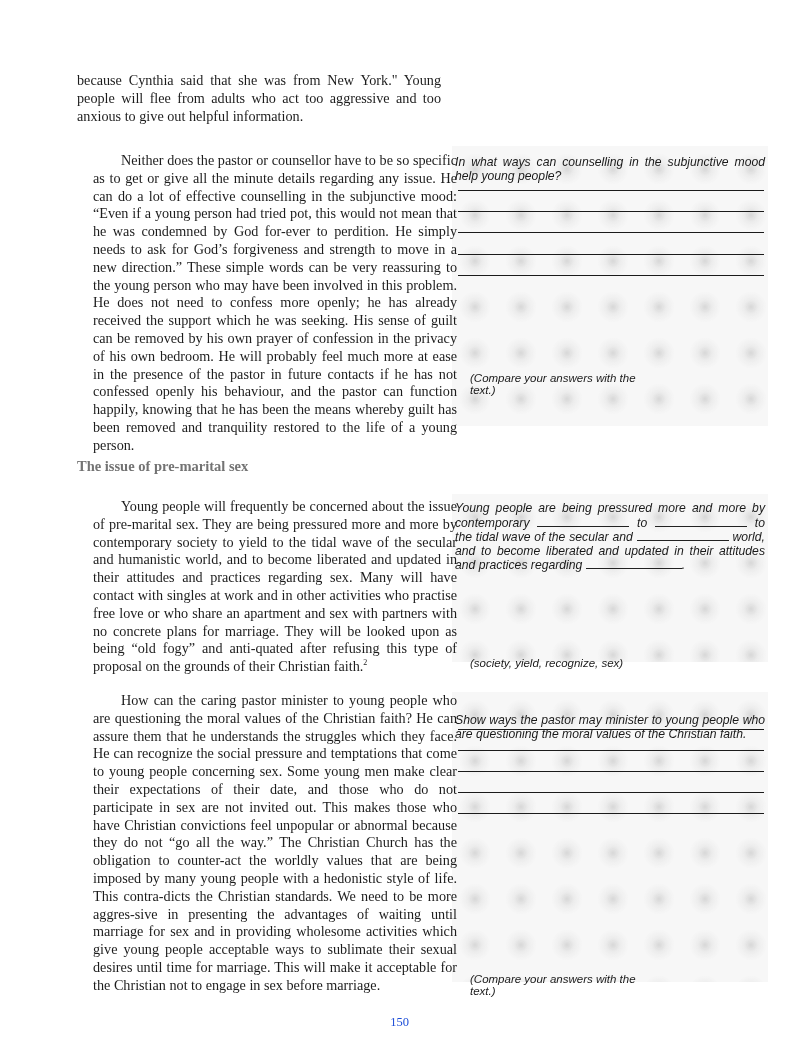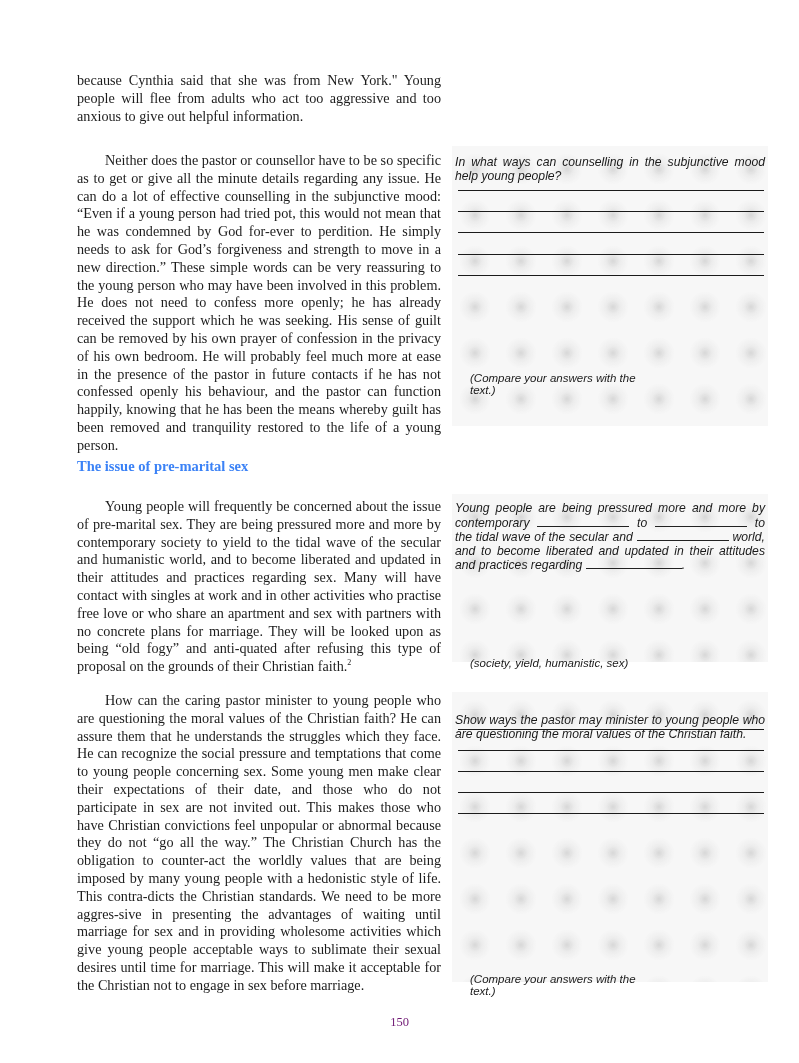--- a/index.html
+++ b/index.html
@@ -6,25 +6,25 @@
   body { width: 799px; height: 1063px; position: relative; overflow: hidden; color: #1a1a1a; }
   .page { position: absolute; left: 0; top: 16px; width: 655px; height: 1063px; }
 
   
   .col-left {
     position: absolute; left: 77px; width: 364px;
     font-family: "Liberation Serif", "DejaVu Serif", serif;
     font-size: 14.2px; line-height: 17.8px; color: #1c1c1c;
   }
   .para { margin: 0; text-align: justify; text-align-last: left; hyphens: none; }
-  .para.indent { text-indent: 28px; }
+  .para.indent { text-indent: 28px; margin-left: 16px; }
   .heading {
     position: absolute; left: 77px;
     font-family: "Liberation Serif", "DejaVu Serif", serif;
-    font-weight: bold; font-size: 14.5px; color: #3b82f6;
+    font-weight: bold; font-size: 14.5px; color: #737373;
     margin: 0;
   }
   sup.fn { font-size: 8px; vertical-align: super; line-height: 0; }
 
   
   .col-right {
     position: absolute; left: 455px; width: 310px;
     font-family: "Liberation Sans", "DejaVu Sans", sans-serif;
     font-style: italic; font-size: 12.2px; line-height: 13.6px; color: #1a1a1a;
   }
@@ -40,21 +40,21 @@
   .answer-line {
     position: absolute; left: 458px; width: 306px; height: 0;
     border-top: 1.4px solid #1b1b1b;
   }
   .blank {
     display: inline-block; border-bottom: 1px solid #222; height: 10px; vertical-align: baseline;
   }
   .compare { position: absolute; left: 458px; font-family: "Liberation Sans", "DejaVu Sans", sans-serif; font-style: italic; font-size: 11.5px; color: #1a1a1a; margin: 12px; }
   .page-number {
     position: absolute; left: 0; width: 799px; top: 999px; text-align: center;
-    font-family: "Liberation Serif", "DejaVu Serif", serif; font-size: 12.5px; color: #701a75;
+    font-family: "Liberation Serif", "DejaVu Serif", serif; font-size: 12.5px; color: #1d4ed8;
   }
 </style>
 </head>
 <body>
 
 <div class="page">
 
   <div class="shade" style="top:130px; height:280px;"></div>
   <div class="shade" style="top:478px; height:168px;"></div>
   <div class="shade" style="top:676px; height:290px;"></div>
@@ -75,21 +75,21 @@
   <div class="answer-line" style="top:174px;"></div>
   <div class="answer-line" style="top:195px;"></div>
   <div class="answer-line" style="top:216px;"></div>
   <div class="answer-line" style="top:238px;"></div>
   <div class="answer-line" style="top:259px;"></div>
   <p class="compare" style="top:344px;">(Compare your answers with the text.)</p>
 
   <div class="col-right" style="top:486px;">
     <p class="prompt" style="text-align-last:left;"><span>Young people are being pressured more and more by contemporary</span> <span class="blank" style="width:92px;"></span> <span>to</span> <span class="blank" style="width:92px;"></span> <span>to the tidal wave of the secular and</span> <span class="blank" style="width:92px;"></span> <span>world, and to become liberated and updated in their attitudes and practices regarding</span> <span class="blank" style="width:96px;"></span><span>.</span></p>
   </div>
-  <p class="compare" style="top:629px;">(society, yield, humanistic, sex)</p>
+  <p class="compare" style="top:629px;">(society, yield, recognize, sex)</p>
 
   <div class="col-right" style="top:682px;">
     <p class="prompt" style="text-align-last:left;margin-top:16px;">Show ways the pastor may minister to young people who are questioning the moral values of the Christian faith.</p>
   </div>
   <div class="answer-line" style="top:713px;"></div>
   <div class="answer-line" style="top:734px;"></div>
   <div class="answer-line" style="top:755px;"></div>
   <div class="answer-line" style="top:776px;"></div>
   <div class="answer-line" style="top:797px;"></div>
   <p class="compare" style="top:945px;">(Compare your answers with the text.)</p>

